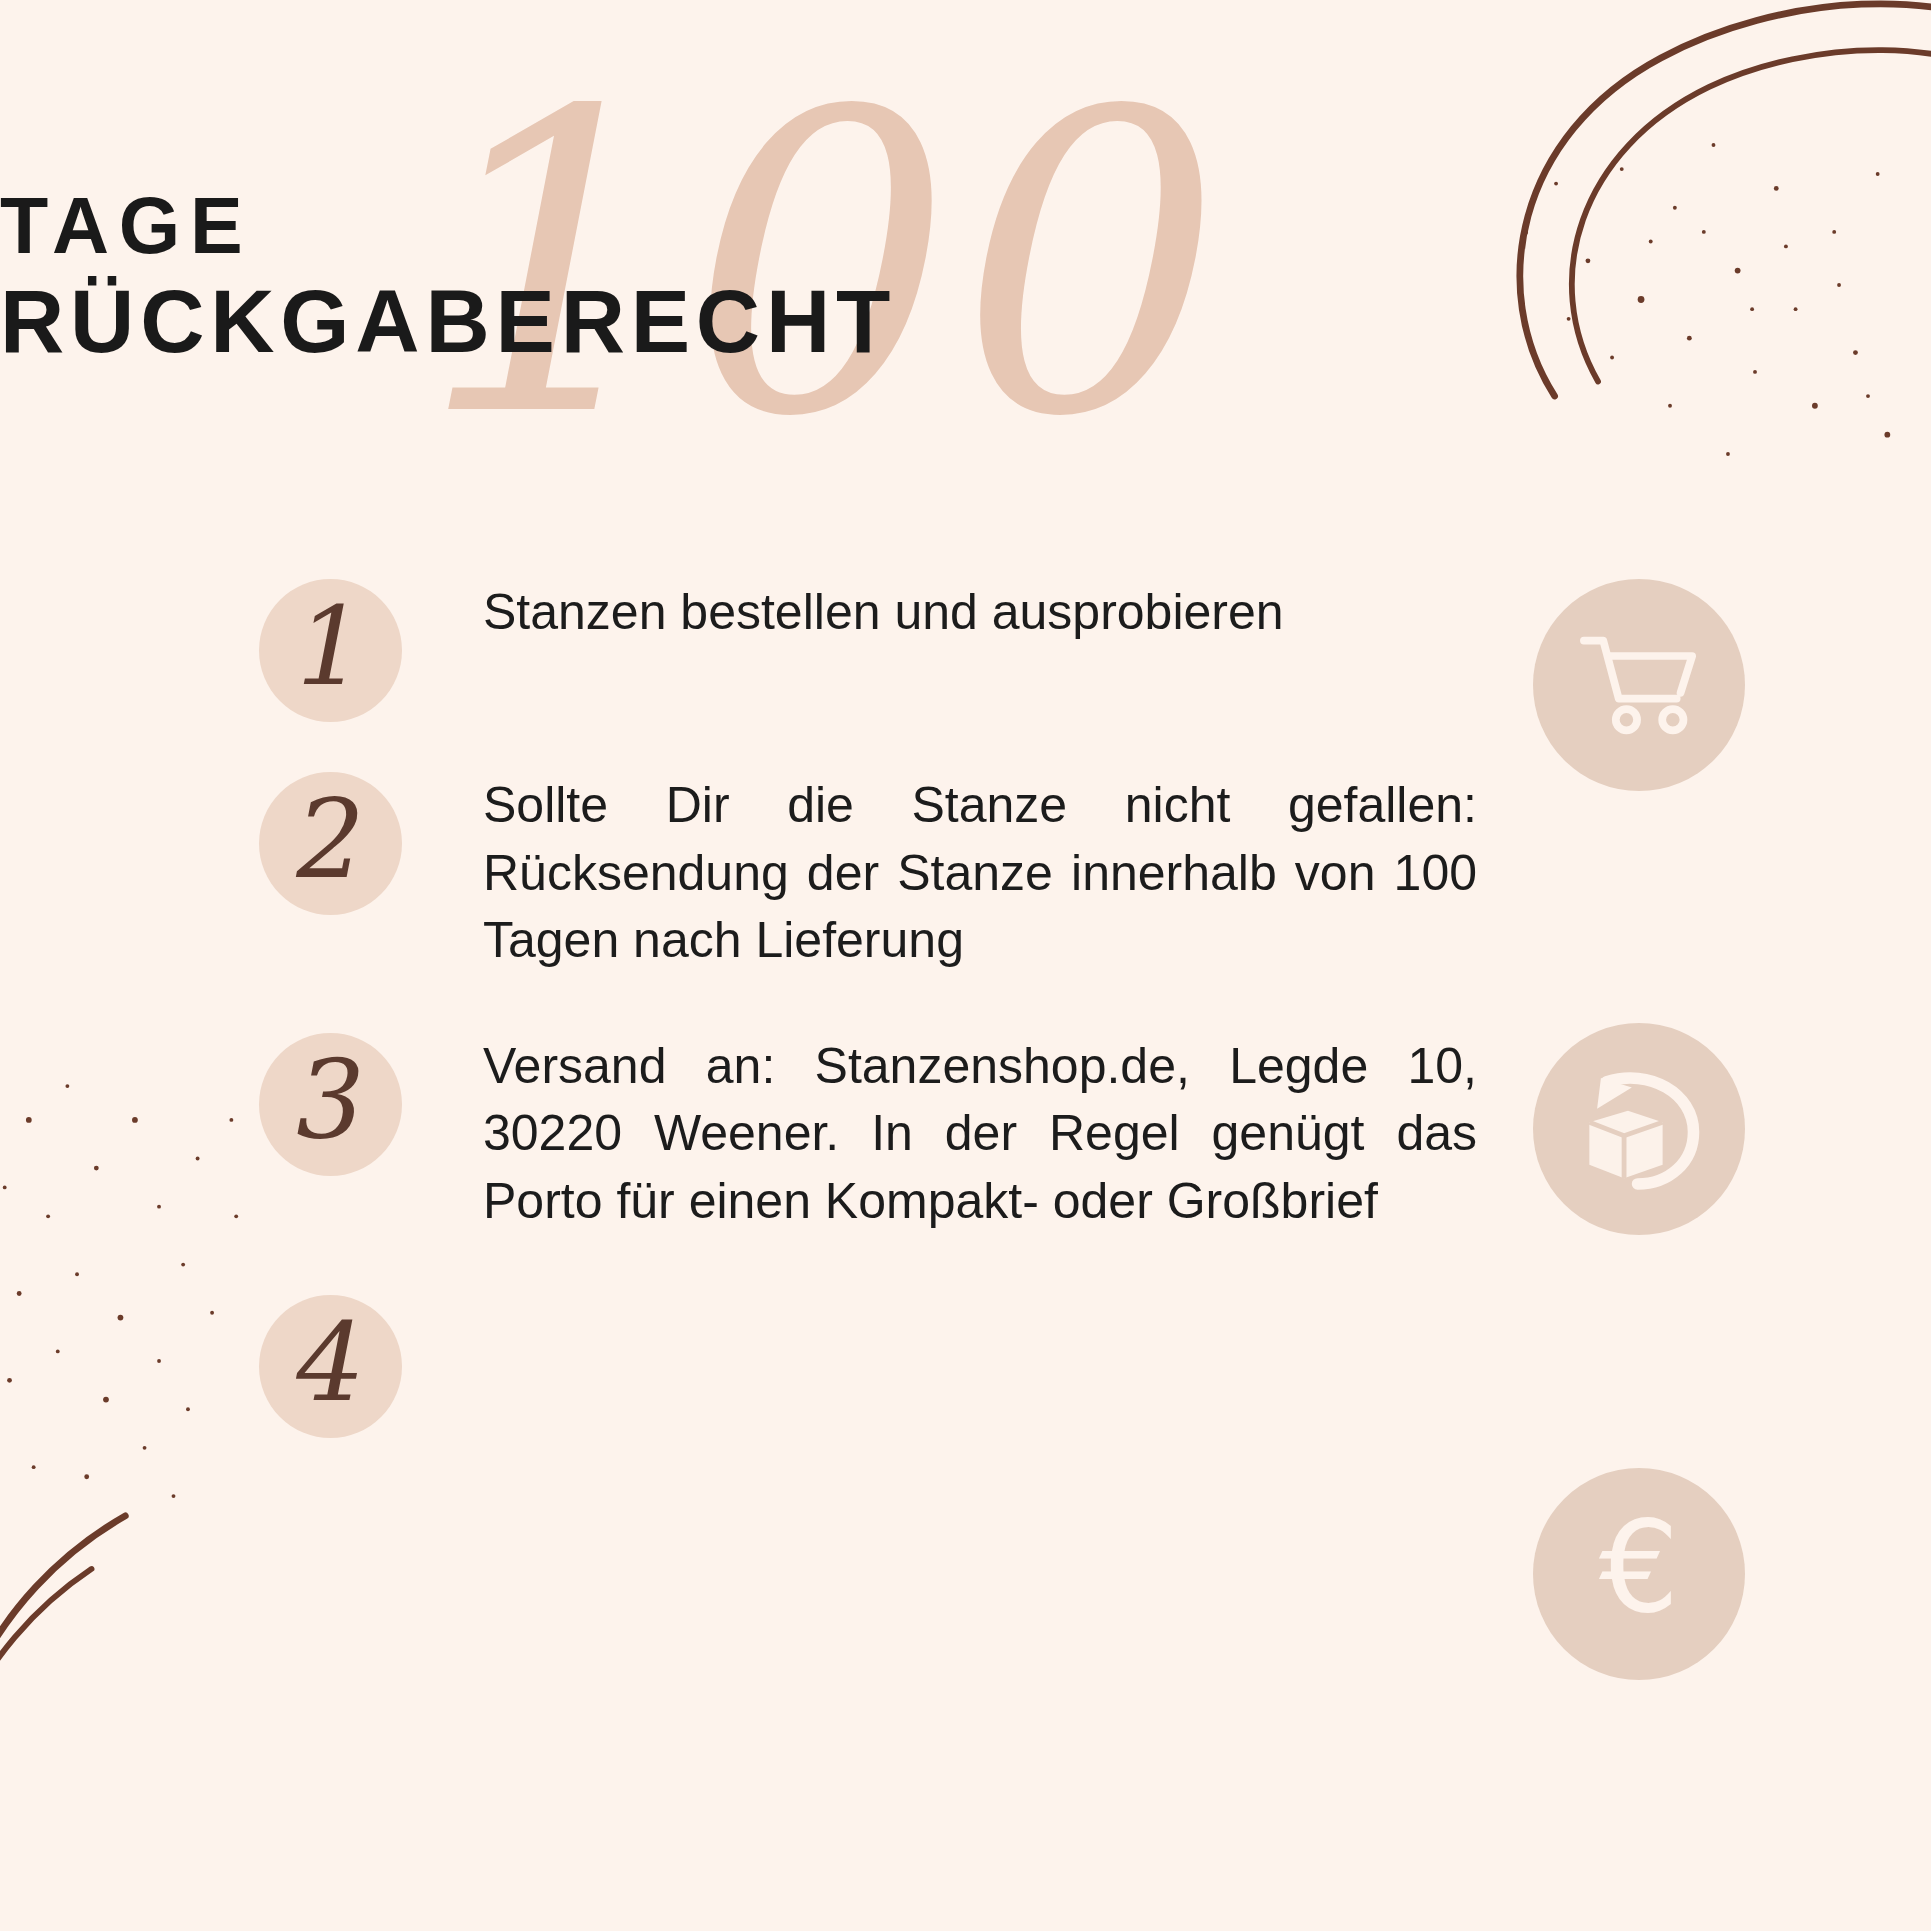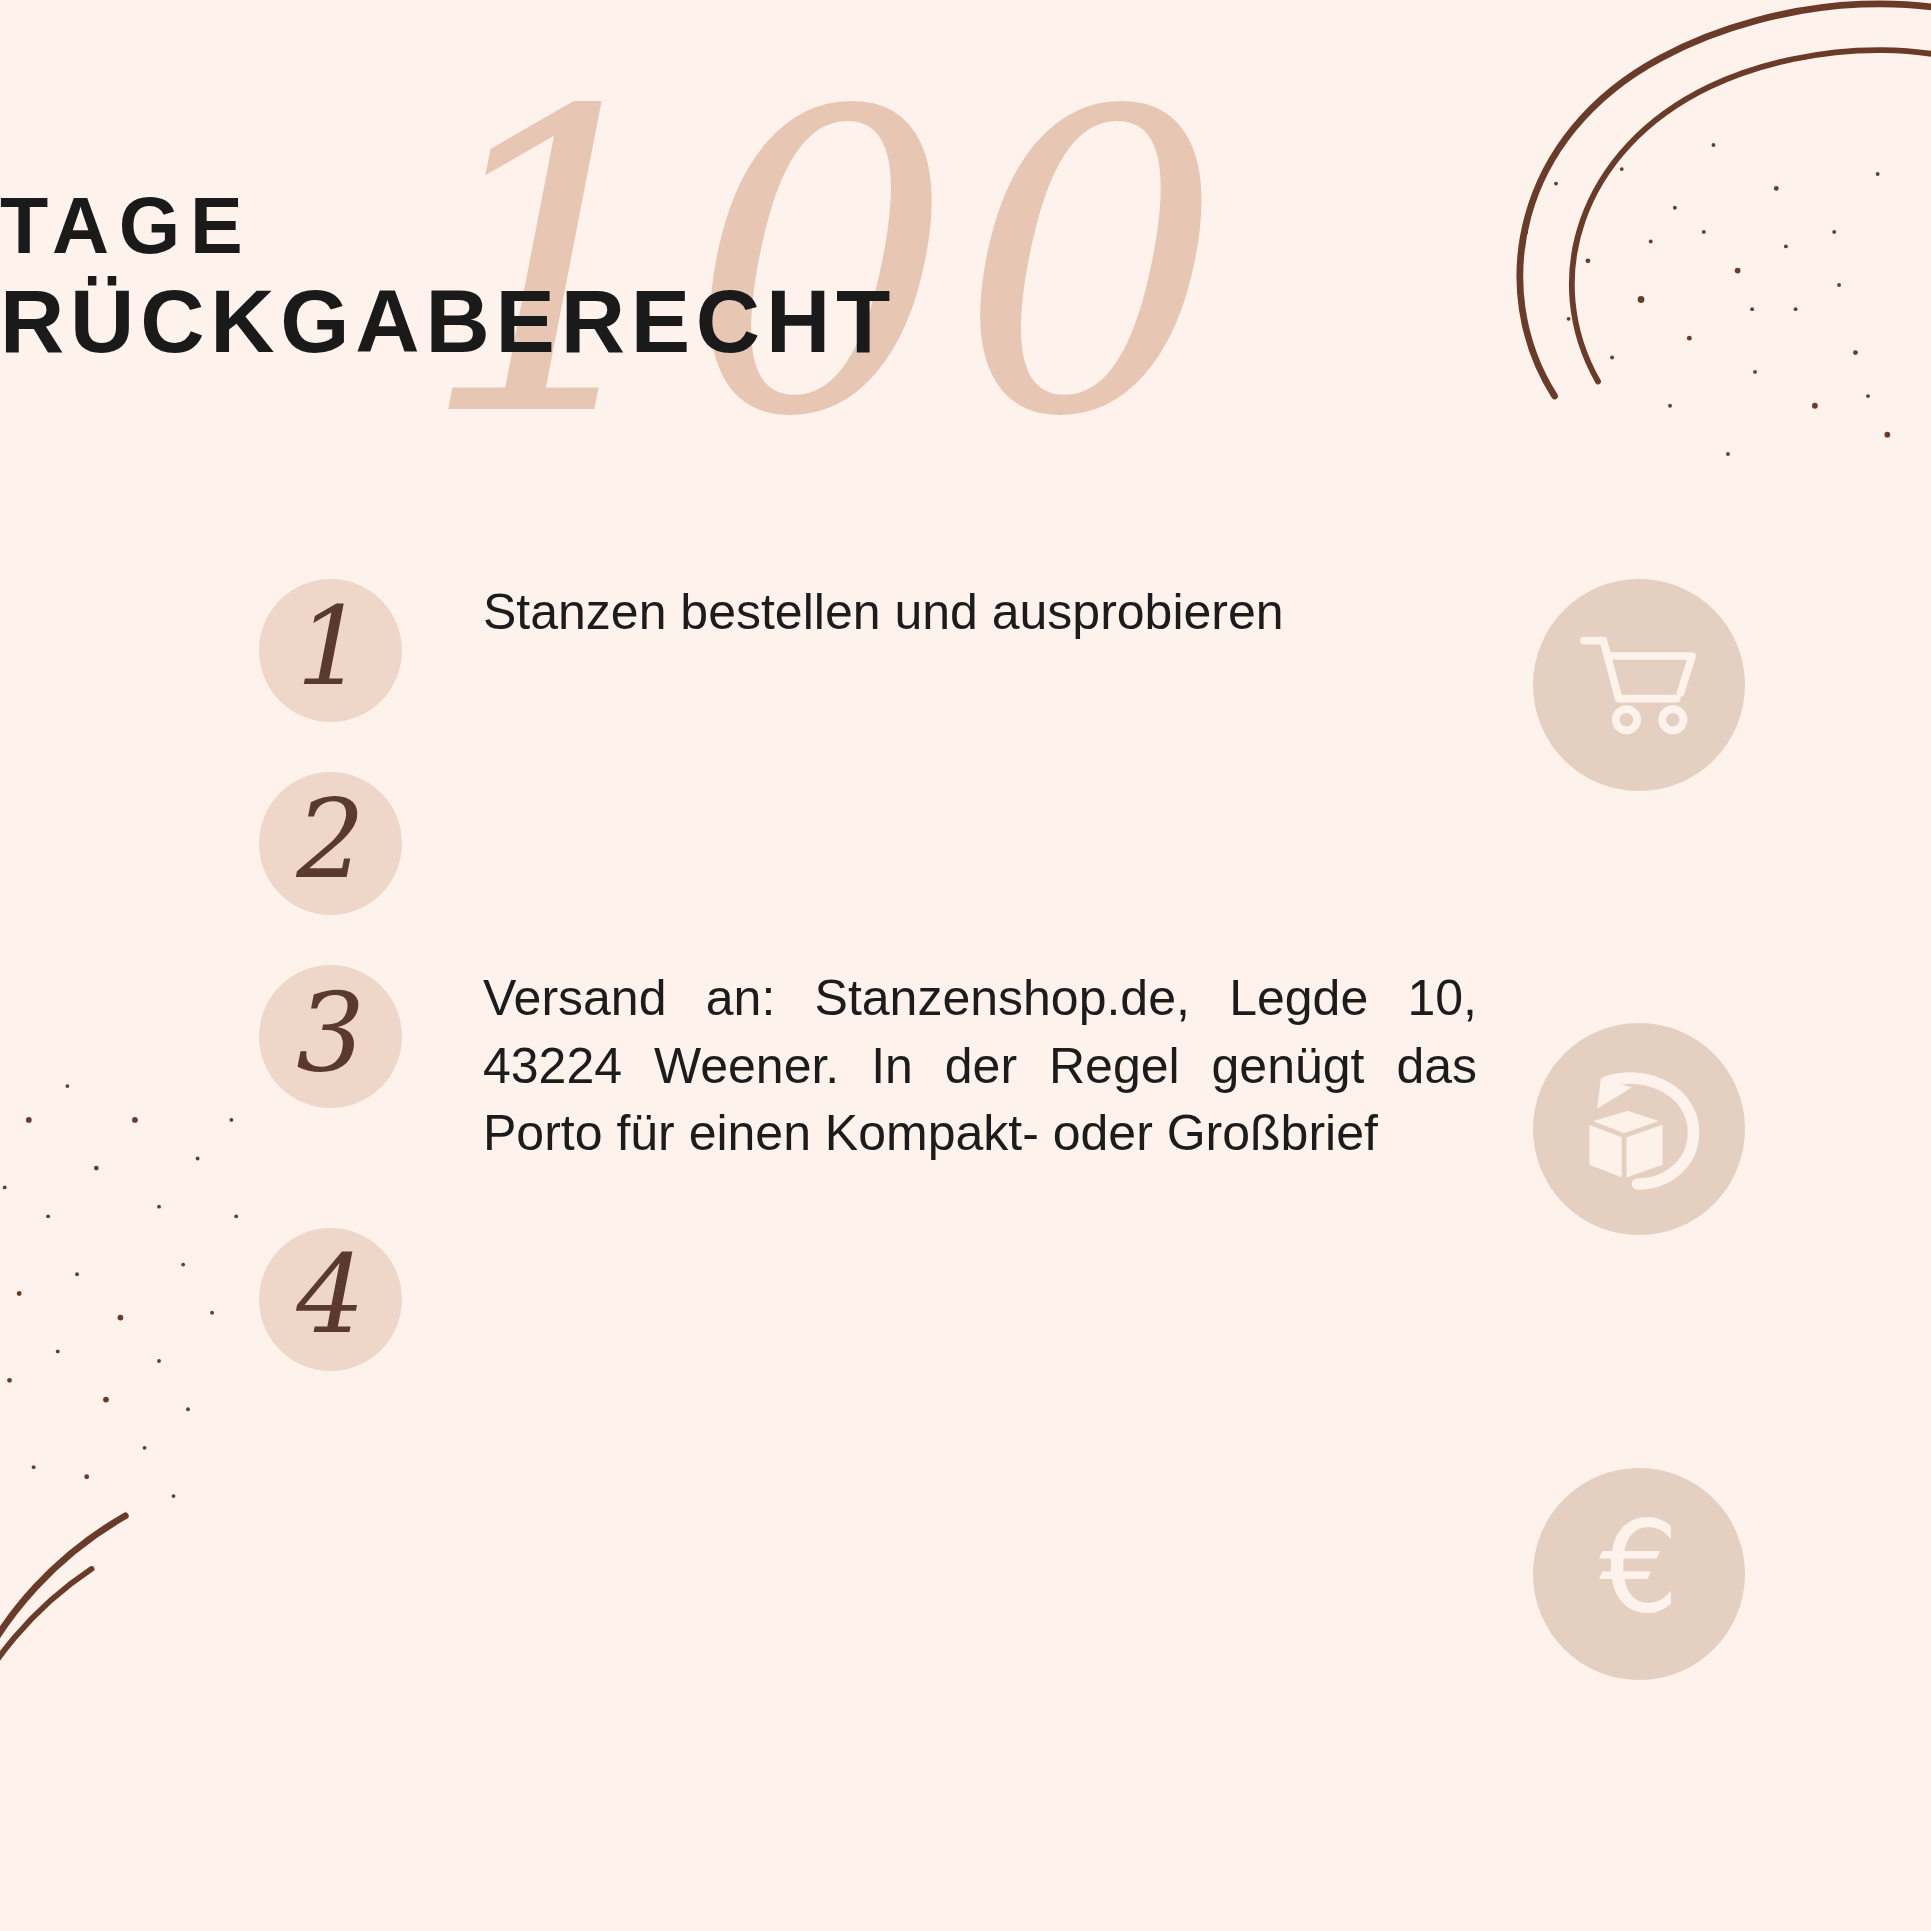--- a/index.html
+++ b/index.html
@@ -258,27 +258,28 @@
       <div class="badge">
         <span>1</span>
       </div>
       <div class="step-text nojustify">Stanzen bestellen und ausprobieren</div>
     </div>
 
     <div class="step" style="margin-top:58px;">
       <div class="badge">
         <span>2</span>
       </div>
+      <div class="step-text">Sollte Dir die Stanze nicht gefallen: Rücksendung der Stanze innerhalb von 100 Tagen nach Lieferung</div>
     </div>
 
     <div class="step" style="margin-top:58px;">
       <div class="badge">
         <span>3</span>
       </div>
-      <div class="step-text">Versand an: Stanzenshop.de, Legde 10, 43224 Weener. In der Regel genügt das Porto für einen Kompakt- oder Großbrief</div>
+      <div class="step-text">Versand an: Stanzenshop.de, Legde 10, 30220 Weener. In der Regel genügt das Porto für einen Kompakt- oder Großbrief</div>
     </div>
 
     <div class="step" style="margin-top:60px;">
       <div class="badge">
         <span>4</span>
       </div>
     </div>
 
   </div>
 

